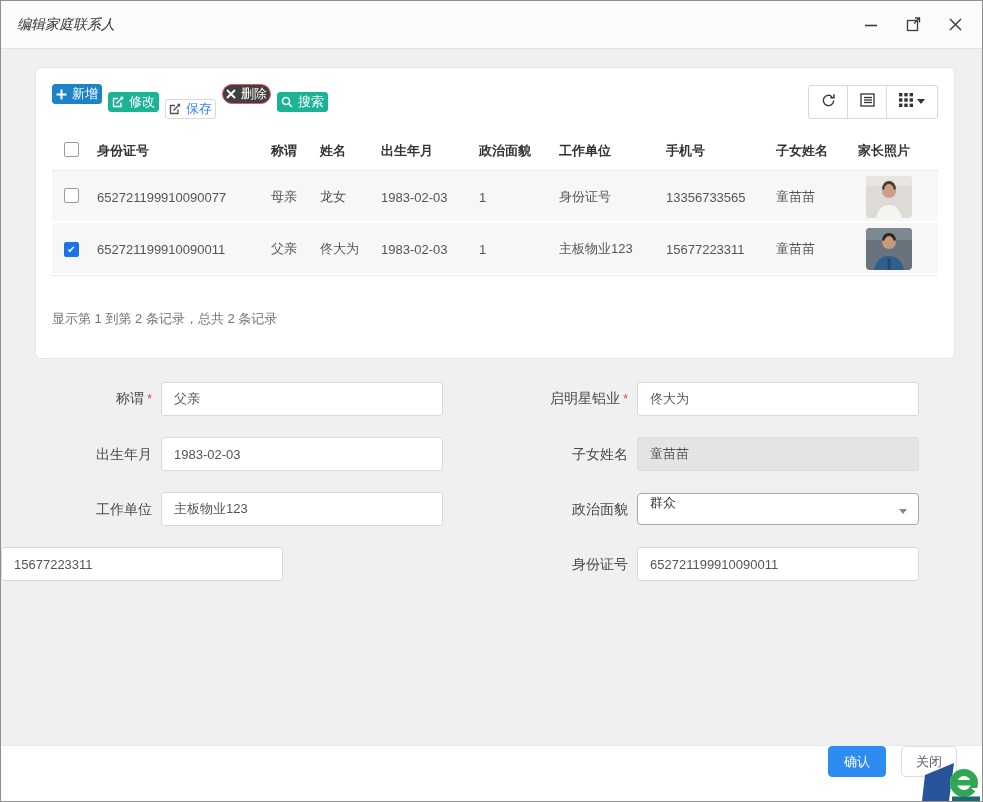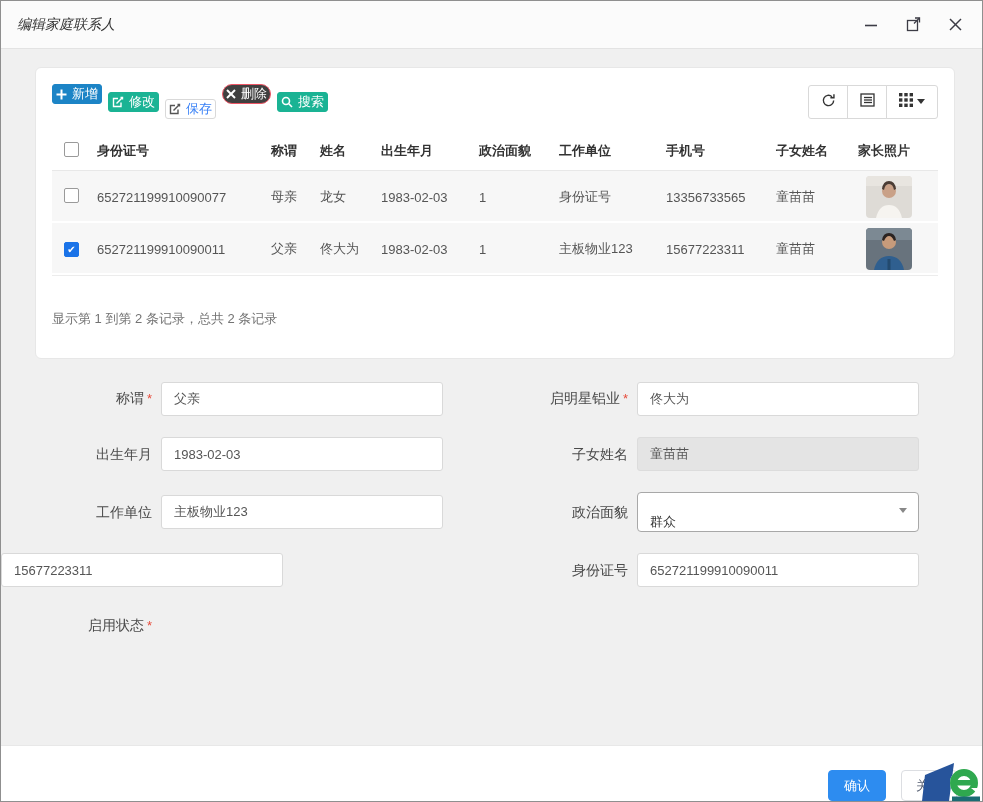--- a/index.html
+++ b/index.html
@@ -79,23 +79,23 @@
     font-size: 14px; color: #4a4a4a; line-height: 34px; white-space: nowrap;
   }
   .req { color: #e74c3c; margin-left: 3px; font-size: 13px; }
   .finput {
     width: 282px; height: 34px; border: 1px solid #d9d9d9; border-radius: 3px;
     background: #fff; font-size: 13px; color: #555; padding: 0 12px;
     font-family: "Liberation Sans", "DejaVu Sans", sans-serif; outline: none;
   }
   .finput:disabled { background: #e4e4e4; border-color: #dcdcdc; color: #555; }
   .fselect {
-    width: 282px; height: 40px; border: 1px solid #a8a8a8; border-radius: 4px;
+    width: 282px; height: 32px; border: 1px solid #a8a8a8; border-radius: 4px;
     background: #fff; font-size: 13px; color: #333; padding: 0 26px 0 12px;
-    display: flex; align-items: flex-end; position: relative; cursor: pointer;
+    display: flex; align-items: flex-start; position: relative; cursor: pointer;
   }
   .caret {
     position: absolute; right: 11px; top: 15px;
     width: 0; height: 0; border-left: 4px solid transparent;
     border-right: 4px solid transparent; border-top: 5px solid #888;
   }
   .photo-drop {
     width: 282px; height: 90px; border: 1px dashed #c6c6c6; border-radius: 2px;
     padding: 2px 0 0 19px; position: relative;
   }
@@ -103,21 +103,21 @@
   .photo-wrap { position: relative; width: 74px; height: 84px; }
   .remove-badge {
     position: absolute; top: -9px; right: -11px; width: 22px; height: 22px;
     background: #fff; border-radius: 50%; box-shadow: 0 1px 3px rgba(0,0,0,.25);
     display: flex; align-items: center; justify-content: center;
     color: #e23c3c; font-size: 12px; font-weight: bold; cursor: pointer;
   }
   
   .footer {
     flex: 0 0 56px; background: #fff; border-top: 1px solid #e8e8e8;
-    display: flex; align-items: flex-end; justify-content: flex-end;
+    display: flex; align-items: flex-start; justify-content: flex-end;
     gap: 15px; padding-right: 25px; position: relative;
   }
   .btn-confirm {
     height: 31px; padding: 0 15px; background: #2d8cf0; border: 1px solid #2d8cf0;
     color: #fff; font-size: 13px; border-radius: 4px; cursor: pointer;
   }
   .btn-close {
     height: 31px; padding: 0 14px; background: #fff; border: 1px solid #dcdee2;
     color: #515a6e; font-size: 13px; border-radius: 4px; cursor: pointer;
   }
@@ -336,21 +336,20 @@
 
     <div class="field">
       <input class="finput" value="15677223311" style="">
     </div>
     <div class="field">
       <span class="flabel">身份证号</span>
       <input class="finput" value="652721199910090011" style="">
     </div>
 
     <div class="field">
-      <span class="flabel"><span>启用状态</span><span class="req">*</span></span>
     </div>
 
   </div>
 </div>
 
 <div class="footer">
   <button class="btn-confirm">确认</button>
   <button class="btn-close">关闭</button>
 </div>
 

